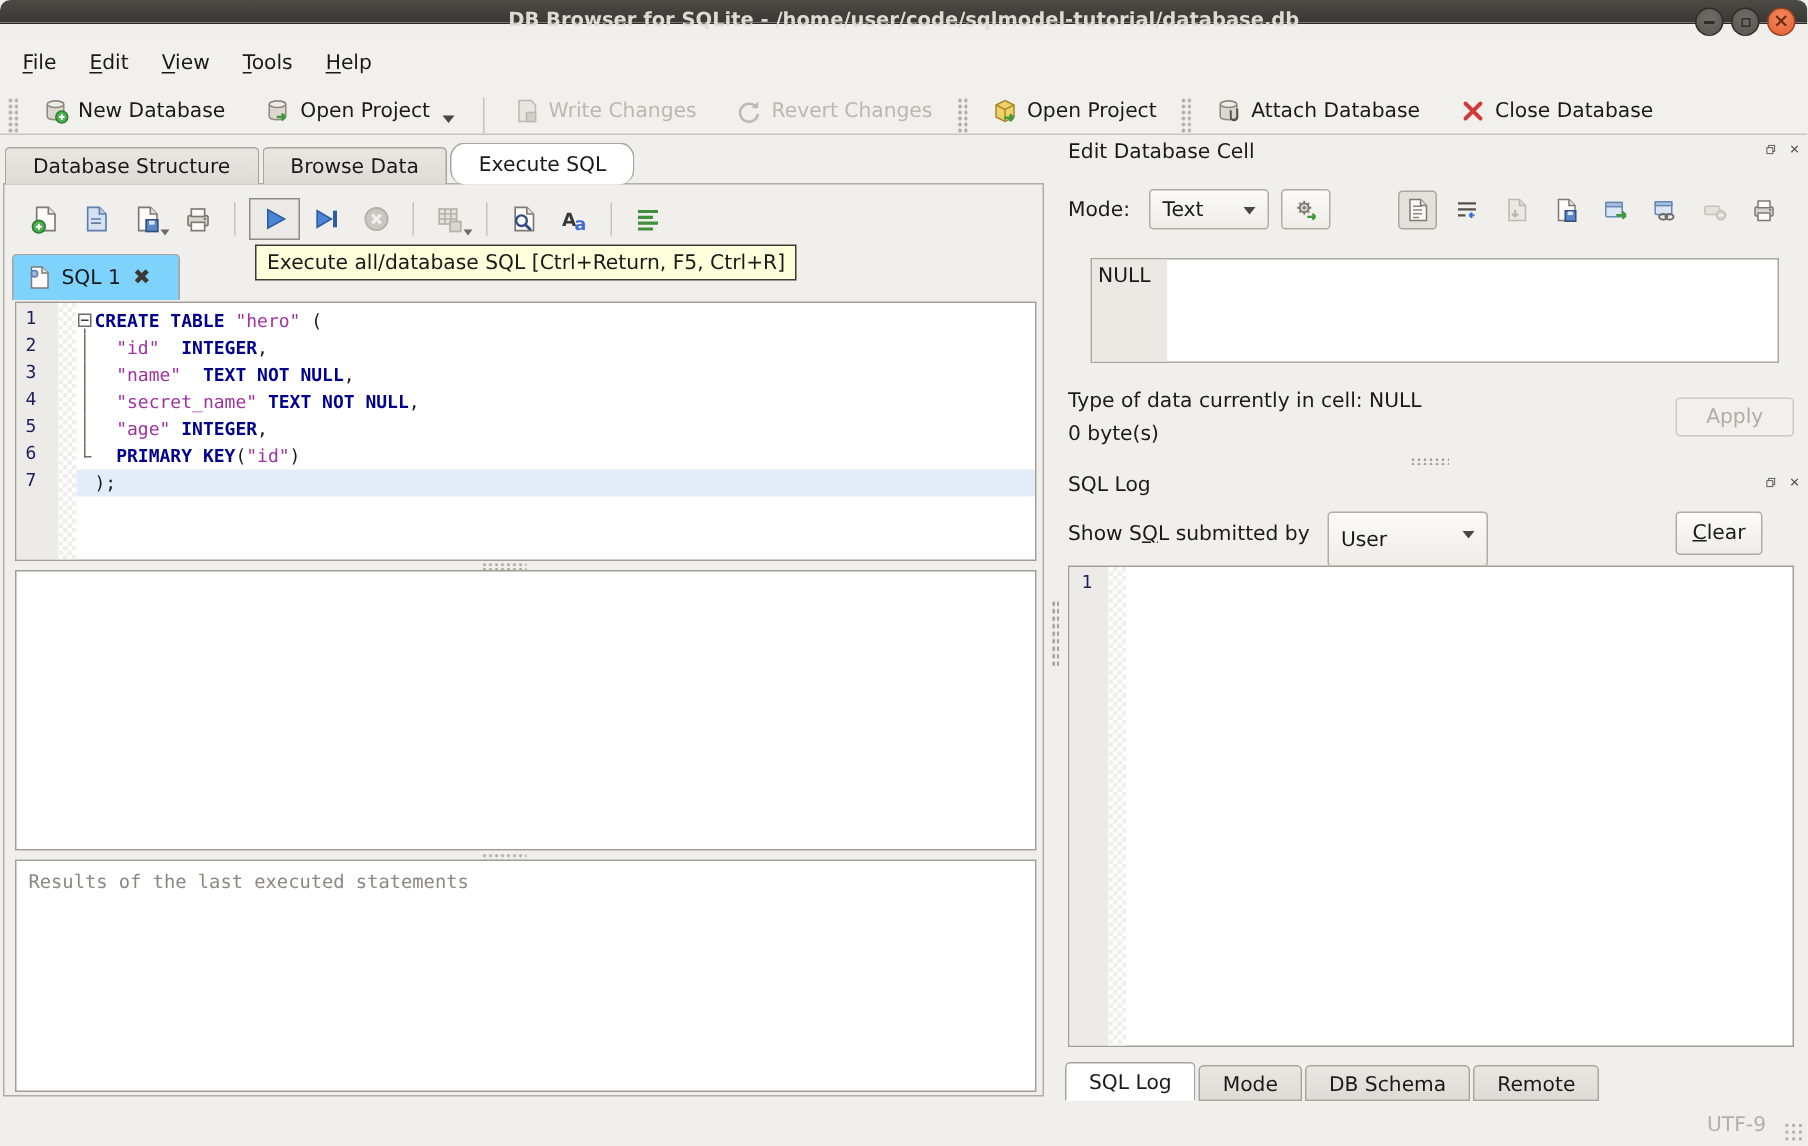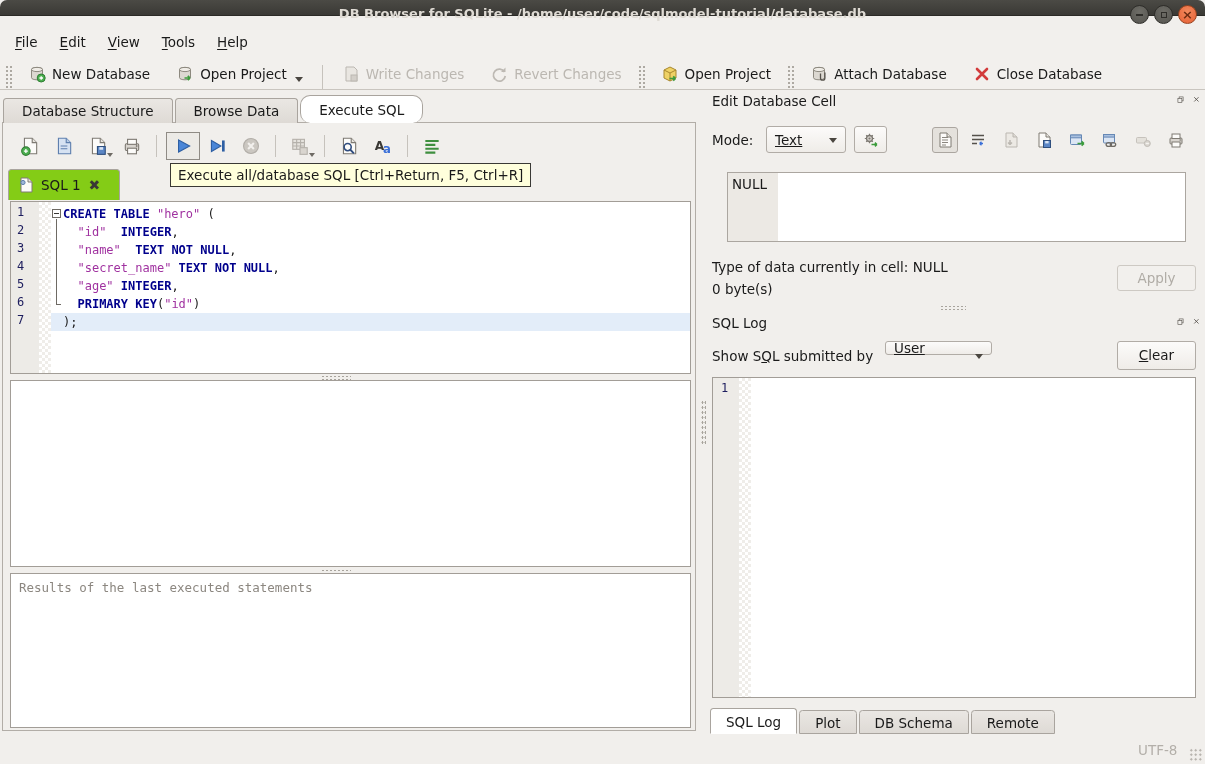--- a/index.html
+++ b/index.html
@@ -69,21 +69,21 @@
   .sqsep { width:1px; height:22px; background:#C6C2BC; margin:0 7px; }
   
   .tooltip {
     position:absolute; left:170px; top:163px; height:24px; line-height:22px;
     background:#FFFFDC; border:1px solid #3A3935; padding:0 7px;
     font-size:13.5px; z-index:50; white-space:nowrap;
   }
   
   .sqltab {
     position:absolute; left:5px; top:46px; height:31px; width:112px;
-    background:#84cc16; border:1px solid #A9A49E; border-bottom:none; border-radius:3.5px 3.5px 0 0;
+    background:#7dd3fc; border:1px solid #A9A49E; border-bottom:none; border-radius:3.5px 3.5px 0 0;
     display:flex; align-items:center; gap:6px; padding:0 8px; z-index:2;
   }
   .sqltab .label { font-size:13.5px; }
   .sqltab .close-x { font-weight:bold; font-size:14px; color:#3A3935; margin-left:2px; }
   
   .editor {
     position:absolute; left:7px; top:78px; width:681px; height:173px;
     background:#fff; border:1px solid #A29D97; overflow:hidden;
   }
   .ed-col-gutter { position:absolute; left:0; top:0; bottom:0; width:28px; background:#EDEBE7; }
@@ -114,21 +114,21 @@
   .results-placeholder { padding:6px 8px; font:12.5px "DejaVu Sans Mono","Liberation Mono",monospace; color:#8C8780; }
   
   .dock-title { position:absolute; font-size:13.5px; }
   .dock-btns { position:absolute; display:flex; gap:3px; }
   .dock-btn { width:13px; height:13px; display:flex; align-items:center; justify-content:center; }
   .dock-btn svg { width:11px; height:11px; }
   .field-label { position:absolute; font-size:13.5px; white-space:nowrap; }
   .combo {
     position:absolute; height:27px; border:1px solid #B1ACA6; border-radius:3px;
     background:linear-gradient(#FCFBFA,#EFECE8); display:flex; align-items:center;
-    padding:0 8px; font-size:13.5px;text-decoration:underline;
+    padding:0 8px; font-size:13.5px;
   }
   .combo .arrow { position:absolute; right:8px; top:11px; border-left:4px solid transparent; border-right:4px solid transparent; border-top:5px solid #4A4640; }
   .btn {
     position:absolute; border:1px solid #B1ACA6; border-radius:3px; text-align:center;
     background:linear-gradient(#FCFBFA,#EFECE8); font-size:13.5px;
   }
   .btn.disabled { background:#F2F0ED; border-color:#CDC9C3; color:#B0ACA6; }
   .gear-btn { position:absolute; left:854px; top:126px; width:33px; height:27px; border:1px solid #B1ACA6; border-radius:3px; background:linear-gradient(#FCFBFA,#EFECE8); display:flex; align-items:center; justify-content:center; }
   .cellbar { position:absolute; left:932px; top:127px; display:flex; gap:7px; align-items:center; }
   .cellbtn { width:26px; height:26px; display:flex; align-items:center; justify-content:center; border:1px solid transparent; border-radius:3px; }
@@ -592,33 +592,33 @@
       </svg>
     </span>
     <span class="dock-btn">
       <svg viewBox="0 0 18 18" width="11" height="11" xmlns="http://www.w3.org/2000/svg">
         <path d="M2 2l7 7m0-7-7 7" stroke="#55514B" stroke-width="1.4"></path>
       </svg>
     </span>
   </div>
 
 <div class="field-label" style="left:712px; top:348px;" id="log-filter-label">Show S<u>Q</u>L submitted by</div>
-<div class="combo" style="left:885px; top:341px; width:107px; height:14px;">
+<div class="combo" style="left:885px; top:341px; width:107px; height:37px;">
   <span>User</span>
   <span class="arrow" style="top:12px;"></span>
 </div>
-<div class="btn" style="left:1117px; top:341px; width:79px; height:29px; line-height:27px;" id="clear-btn"><u>C</u>lear</div>
+<div class="btn" style="left:1117px; top:341px; width:58px; height:29px; line-height:27px;" id="clear-btn"><u>C</u>lear</div>
 
 <div class="logarea">
   <div class="log-gutter"></div>
   <div class="log-check"></div>
   <div class="log-num">1</div>
 </div>
 
 <div class="bottom-tabs" id="bottom-tabs">
     <div class="btab active">SQL Log</div>
-    <div class="btab">Plot</div>
+    <div class="btab">Mode</div>
     <div class="btab">DB Schema</div>
     <div class="btab">Remote</div>
   </div>
 
-<div class="status-enc">UTF-8</div>
+<div class="status-enc">UTF-9</div>
 <div class="size-grip"></div>
 
 </body></html>

